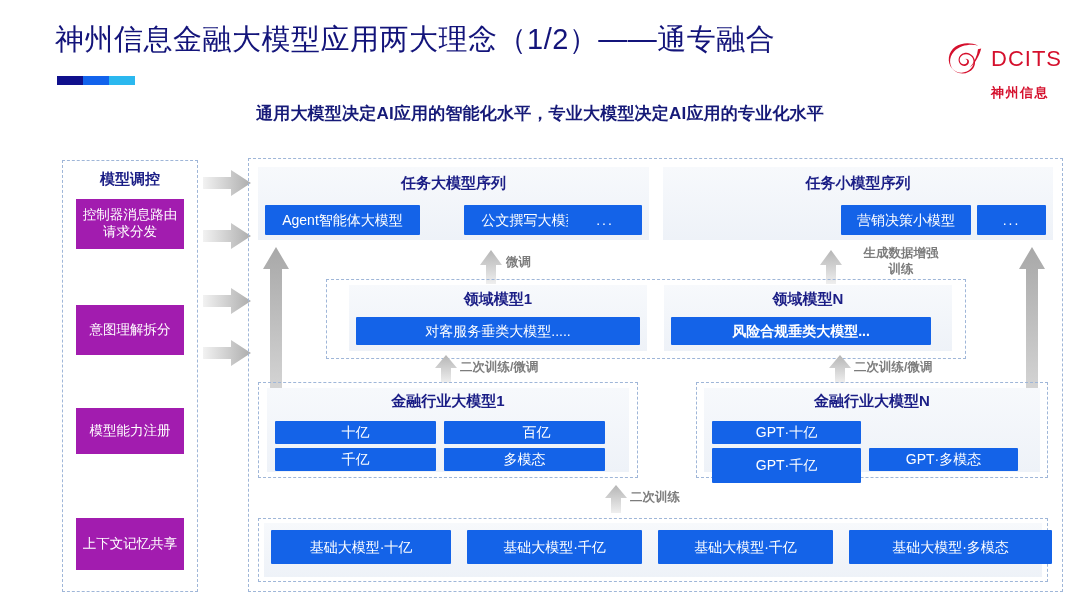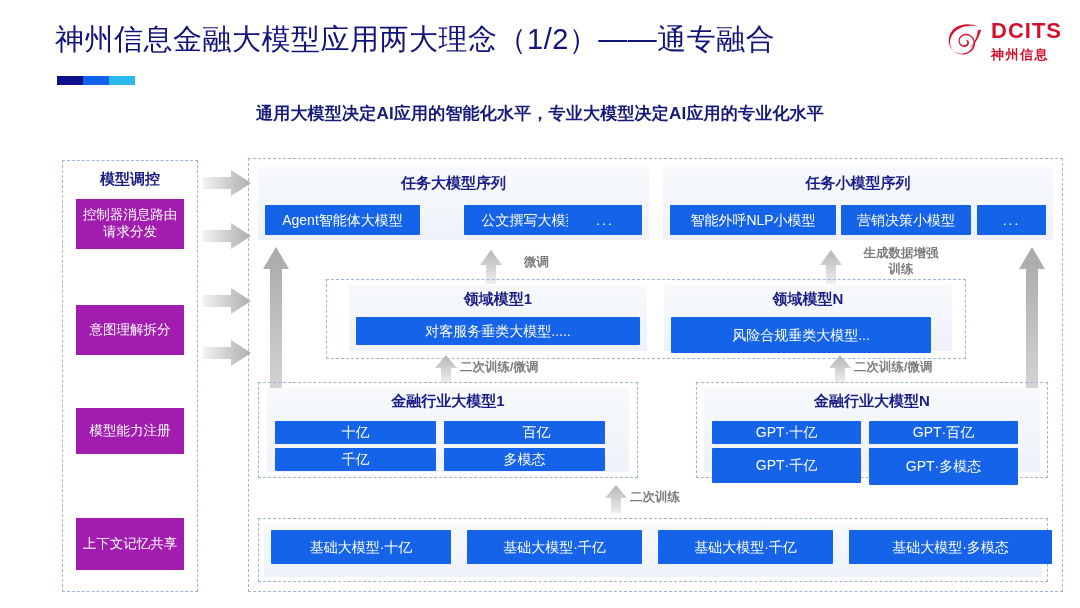--- a/index.html
+++ b/index.html
@@ -30,22 +30,22 @@
     position: absolute; left: 0; right: 0; top: 102px;
     text-align: center;
     font-size: 17px; font-weight: bold; color:#161a78;
     letter-spacing: 0.2px;
   }
 
   
   .logo { position:absolute; right: 18px; top: 20px; display:flex; align-items:center; gap:6px; }
   .logo-mark { width: 38px; height: 40px; }
   .logo-text { display:flex; flex-direction:column; line-height:1; }
-  .logo-en { font-size: 22px; font-weight: bold; color:#d5102d; letter-spacing:1px; }
-  .logo-cn { font-size: 13px; font-weight: bold; color:#d5102d; letter-spacing:1.5px; margin-top:6px;}
+  .logo-en { font-size: 22px; font-weight: normal; color:#d5102d; letter-spacing:1px;margin-top:28px; }
+  .logo-cn { font-size: 13px; font-weight: bold; color:#d5102d; letter-spacing:1.5px; margin-top:16px;}
 
   
   .dashed {
     position: absolute;
     border: 1.2px dashed #9fb6d8;
     background: transparent;
   }
   .panel-grey {
     position:absolute;
     background: linear-gradient(180deg,#f7f9fc 0%, #eef2f8 100%);
@@ -139,21 +139,20 @@
   <div class="dashed" style="left:248px;top:158px;width:815px;height:434px;"></div>
 
   <div class="panel-grey" style="left:258px;top:167px;width:391px;height:73px;"></div>
   <div class="grp-title" style="left:258px;top:174px;width:391px;">任务大模型序列</div>
   <div class="bluebox" style="left:265px;top:205px;width:155px;height:30px;">Agent智能体大模型</div>
   <div class="bluebox" style="left:428px;top:205px;width:133px;height:30px;margin-left:36px;">公文撰写大模型</div>
   <div class="bluebox dots" style="left:568px;top:205px;width:74px;height:30px;">...</div>
 
   <div class="panel-grey" style="left:663px;top:167px;width:390px;height:73px;"></div>
   <div class="grp-title" style="left:663px;top:174px;width:390px;">任务小模型序列</div>
-  <div class="bluebox" style="left:670px;top:205px;width:166px;height:30px;">智能外呼NLP小模型</div>
   <div class="bluebox" style="left:841px;top:205px;width:130px;height:30px;">营销决策小模型</div>
   <div class="bluebox dots" style="left:977px;top:205px;width:69px;height:30px;">...</div>
 
   <svg class="arrow-up" style="left:263px;top:247px;width:26px;height:225px" viewBox="0 0 26 225" preserveAspectRatio="none">
     <defs>
         <linearGradient id="gu1" x1="0" y1="1" x2="0" y2="0">
           <stop offset="0" stop-color="#ededed"></stop>
           <stop offset="1" stop-color="#a8a8a8"></stop>
         </linearGradient>
       </defs>
@@ -165,37 +164,37 @@
 
   <svg class="arrow-up" style="left:480px;top:250px;width:22px;height:34px" viewBox="0 0 22 34" preserveAspectRatio="none">
     <defs>
         <linearGradient id="gu2" x1="0" y1="1" x2="0" y2="0">
           <stop offset="0" stop-color="#efefef"></stop>
           <stop offset="1" stop-color="#b5b5b5"></stop>
         </linearGradient>
       </defs>
     <path d="M11 0 L22 15 H16 V34 H6 V15 H0 Z" fill="url(#gu2)"></path>
   </svg>
-  <div class="arrow-lbl" style="left:506px;top:255px;width:60px;text-align:left;margin-left:18px;">微调</div>
+  <div class="arrow-lbl" style="left:506px;top:255px;width:60px;text-align:left;">微调</div>
 
   <svg class="arrow-up" style="left:820px;top:250px;width:22px;height:34px" viewBox="0 0 22 34" preserveAspectRatio="none">
     <path d="M11 0 L22 15 H16 V34 H6 V15 H0 Z" fill="url(#gu2)"></path>
   </svg>
   <div class="arrow-lbl" style="left:846px;top:246px;width:110px;text-align:center;">生成数据增强</div>
   <div class="arrow-lbl" style="left:846px;top:262px;width:110px;text-align:center;">训练</div>
 
   <div class="dashed" style="left:326px;top:279px;width:640px;height:80px;"></div>
 
   <div class="panel-grey" style="left:349px;top:285px;width:298px;height:66px;"></div>
   <div class="grp-title" style="left:349px;top:290px;width:298px;">领域模型1</div>
   <div class="bluebox" style="left:356px;top:317px;width:284px;height:28px;">对客服务垂类大模型.....</div>
 
   <div class="panel-grey" style="left:664px;top:285px;width:288px;height:66px;"></div>
   <div class="grp-title" style="left:664px;top:290px;width:288px;">领域模型N</div>
-  <div class="bluebox" style="left:671px;top:317px;width:260px;height:36px;">风险合规垂类大模型...</div>
+  <div class="bluebox" style="left:671px;top:317px;width:260px;height:28px;font-weight:bold;">风险合规垂类大模型...</div>
 
   <svg class="arrow-up" style="left:435px;top:355px;width:22px;height:28px" viewBox="0 0 22 28" preserveAspectRatio="none">
     <path d="M11 0 L22 13 H16 V28 H6 V13 H0 Z" fill="url(#gu2)"></path>
   </svg>
   <div class="arrow-lbl" style="left:460px;top:360px;width:110px;text-align:left;">二次训练/微调</div>
 
   <svg class="arrow-up" style="left:829px;top:355px;width:22px;height:28px" viewBox="0 0 22 28" preserveAspectRatio="none">
     <path d="M11 0 L22 13 H16 V28 H6 V13 H0 Z" fill="url(#gu2)"></path>
   </svg>
   <div class="arrow-lbl" style="left:854px;top:360px;width:110px;text-align:left;">二次训练/微调</div>
@@ -205,23 +204,22 @@
   <div class="grp-title" style="left:267px;top:392px;width:362px;">金融行业大模型1</div>
   <div class="bluebox" style="left:275px;top:421px;width:161px;height:23px;">十亿</div>
   <div class="bluebox" style="left:444px;top:421px;width:161px;height:23px;padding-left:24px;">百亿</div>
   <div class="bluebox" style="left:275px;top:448px;width:161px;height:23px;">千亿</div>
   <div class="bluebox" style="left:444px;top:448px;width:161px;height:23px;">多模态</div>
 
   <div class="dashed" style="left:696px;top:382px;width:352px;height:96px;"></div>
   <div class="panel-grey" style="left:704px;top:388px;width:336px;height:84px;"></div>
   <div class="grp-title" style="left:704px;top:392px;width:336px;">金融行业大模型N</div>
   <div class="bluebox" style="left:712px;top:421px;width:149px;height:23px;">GPT·十亿</div>
-  <div class="bluebox" style="left:869px;top:421px;width:149px;height:23px;">GPT·百亿</div>
   <div class="bluebox" style="left:712px;top:448px;width:149px;height:35px;">GPT·千亿</div>
-  <div class="bluebox" style="left:869px;top:448px;width:149px;height:37px;text-align:right;">GPT·多模态</div>
+  <div class="bluebox" style="left:869px;top:448px;width:149px;height:23px;text-align:right;">GPT·多模态</div>
 
   <svg class="arrow-up" style="left:605px;top:485px;width:22px;height:28px" viewBox="0 0 22 28" preserveAspectRatio="none">
     <path d="M11 0 L22 13 H16 V28 H6 V13 H0 Z" fill="url(#gu2)"></path>
   </svg>
   <div class="arrow-lbl" style="left:630px;top:490px;width:90px;text-align:left;">二次训练</div>
 
   <div class="dashed" style="left:258px;top:518px;width:790px;height:64px;"></div>
   <div class="panel-grey" style="left:264px;top:523px;width:778px;height:54px;"></div>
   <div class="bluebox" style="left:271px;top:530px;width:180px;height:34px;">基础大模型·十亿</div>
   <div class="bluebox" style="left:467px;top:530px;width:175px;height:34px;">基础大模型·千亿</div>

